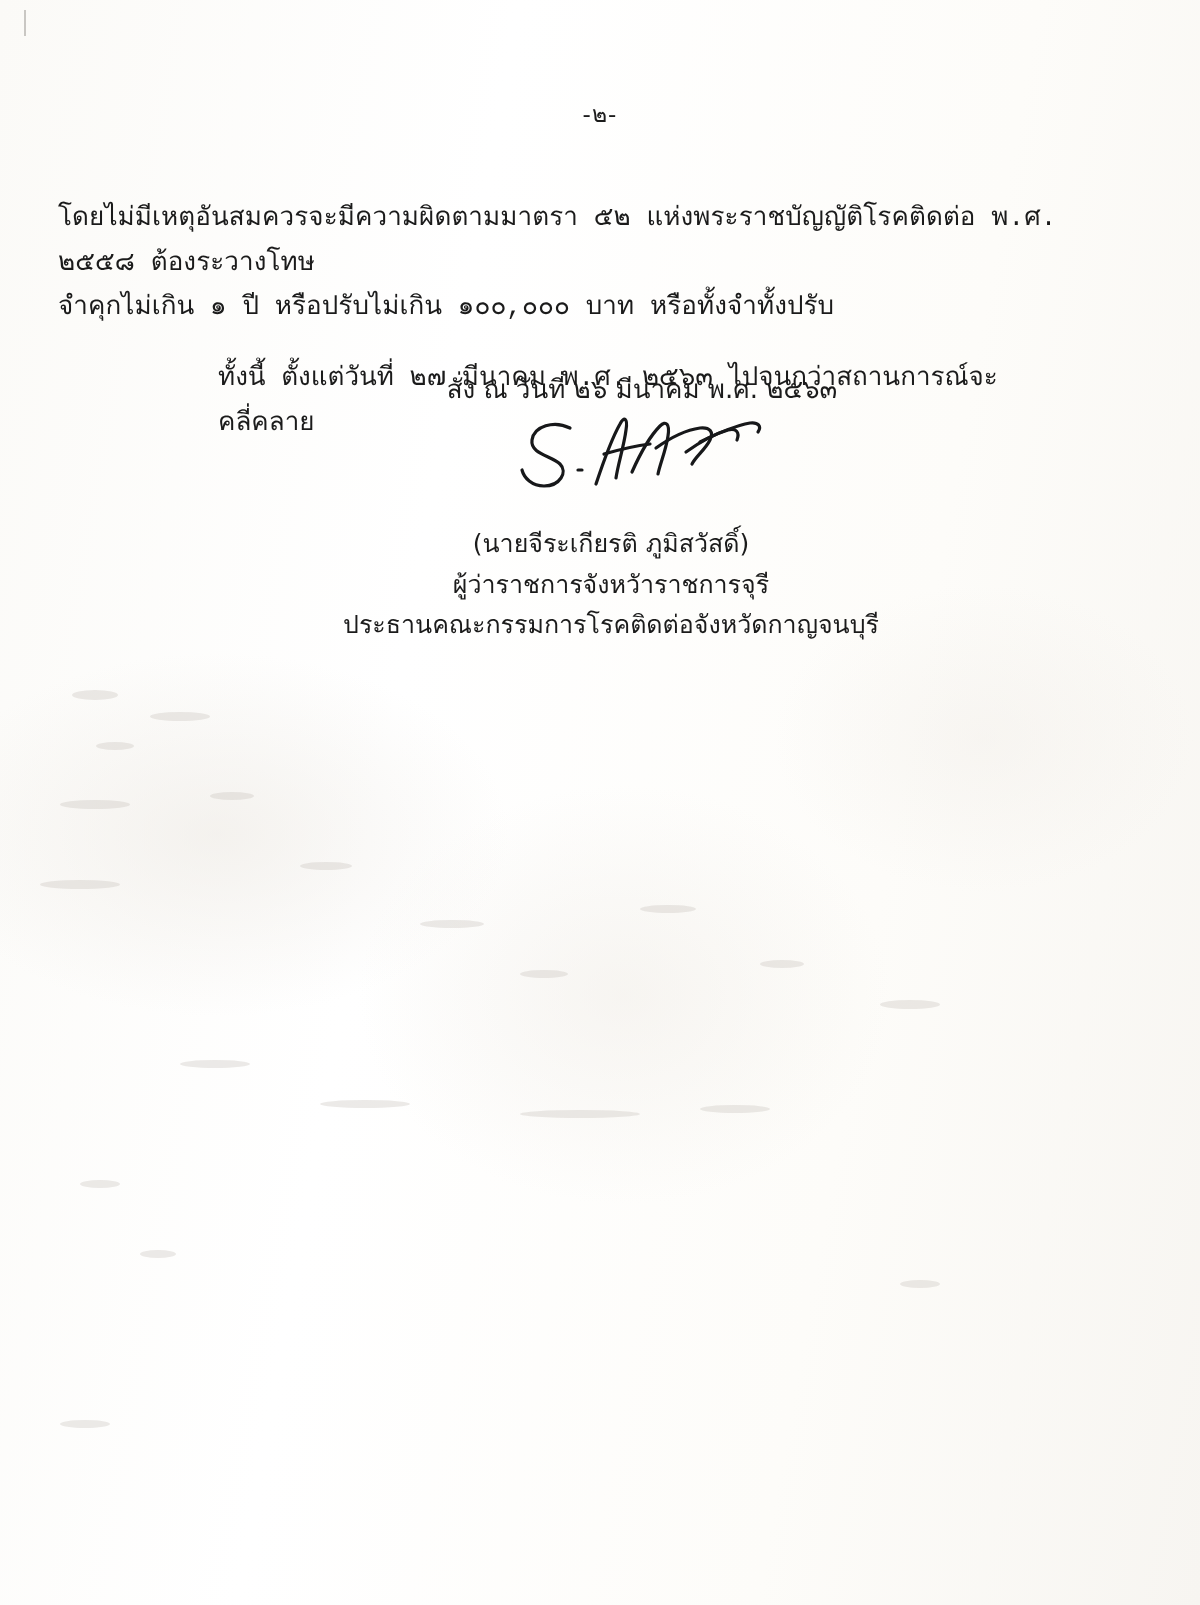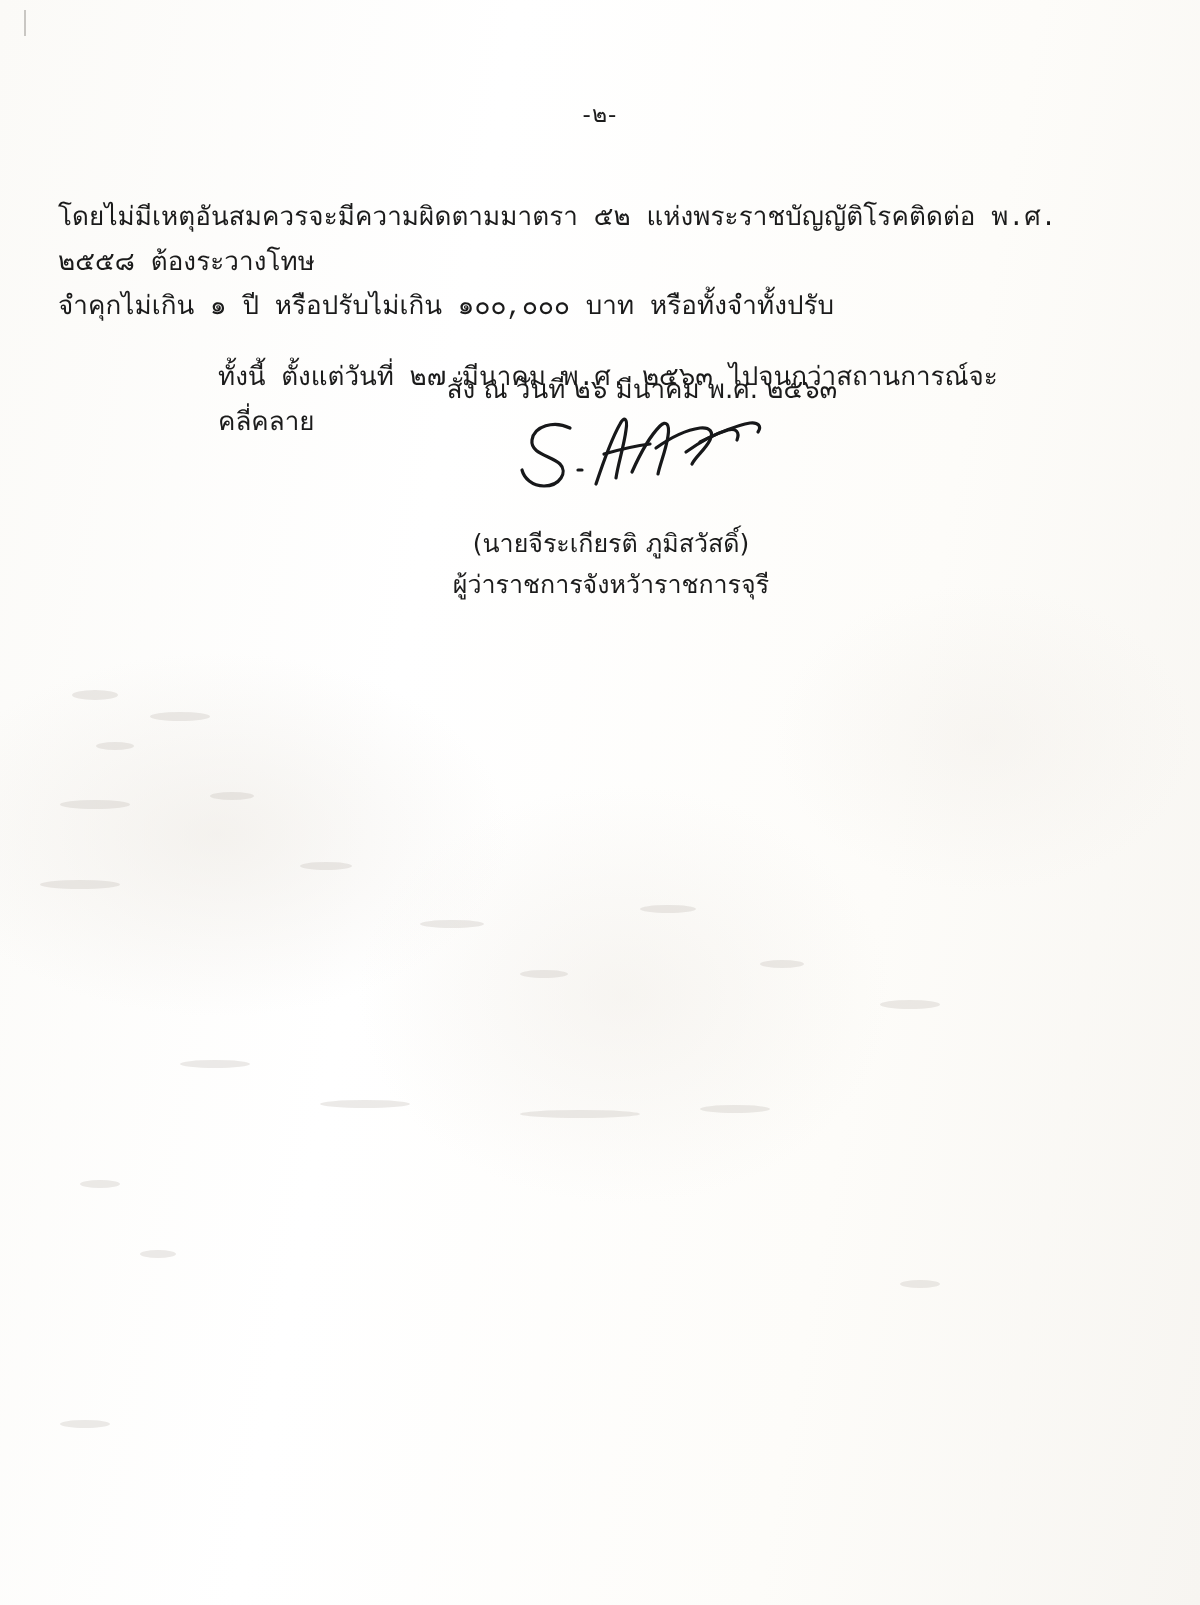--- a/index.html
+++ b/index.html
@@ -159,15 +159,16 @@
         <path d="M156 50 C170 40, 186 32, 200 30 C210 29, 214 34, 210 42 C205 52, 196 58, 192 66"></path>
         <path d="M186 54 C200 44, 214 36, 228 32 C236 30, 240 34, 237 42"></path>
         <path d="M200 44 C216 36, 234 28, 250 25 C258 24, 262 28, 258 34"></path>
       </g>
     </svg>
   </div>
 
   <div class="sign-block">
     <div class="sign-line">(นายจีระเกียรติ  ภูมิสวัสดิ์)</div>
     <div class="sign-line">ผู้ว่าราชการจังหวัาราชการจุรี</div>
+    <div class="sign-line">ประธานคณะกรรมการโรคติดต่อจังหวัดกาญจนบุรี</div>
   </div>
 
 </div>
 
 </body></html>

